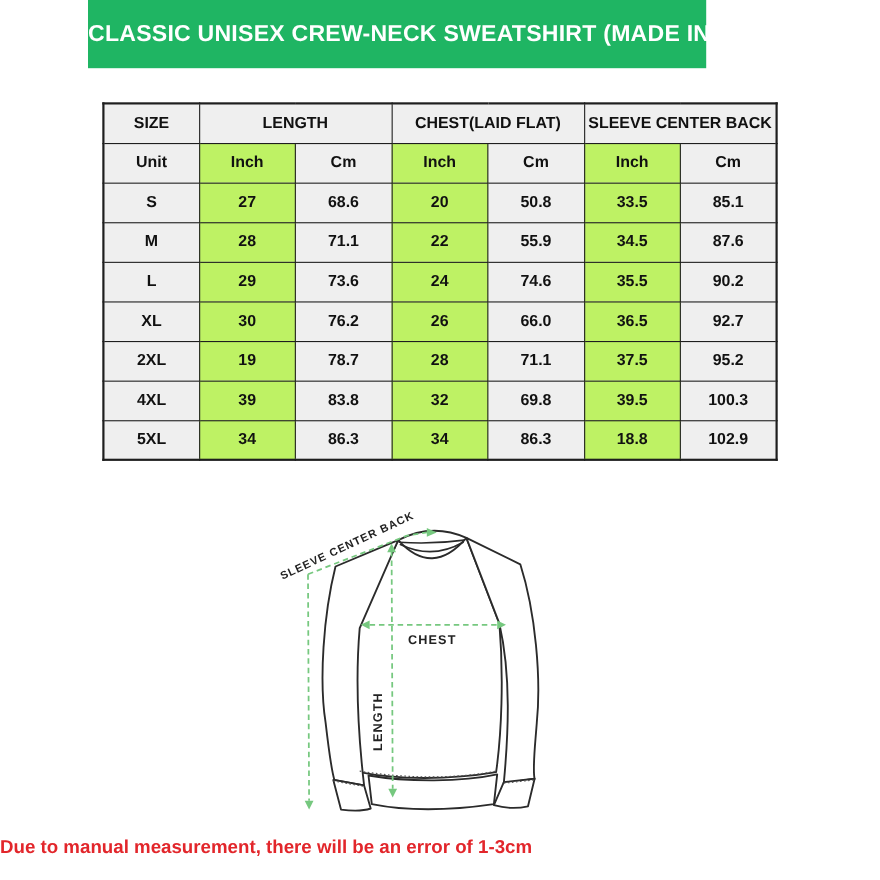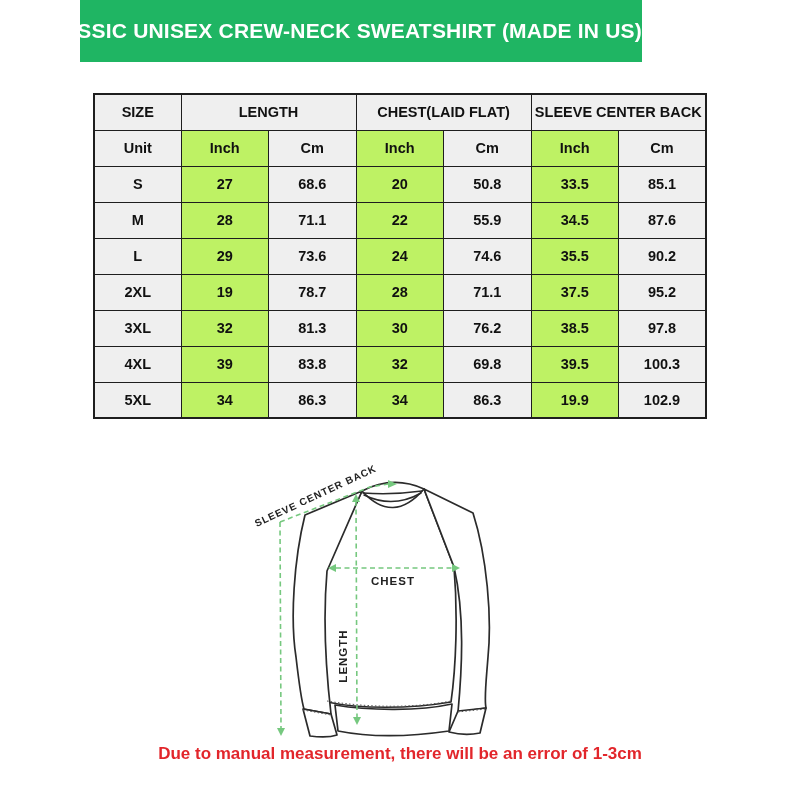--- a/index.html
+++ b/index.html
@@ -10,21 +10,21 @@
     --sketch:#2b2b2b;
     --measure-green:#76c87f;
   }
   html,body{margin:0;padding:0;}
   body{
     width:800px;height:800px;position:relative;background:#ffffff;
     font-family:"Liberation Sans", sans-serif;overflow:hidden;
   }
   .header-bar{
     position:absolute;left:80px;top:0;width:562px;height:62px;
-    background:var(--accent);display:flex;align-items:center;justify-content:flex-end;
+    background:var(--accent);display:flex;align-items:center;justify-content:flex-start;
   }
   .header-bar h1{
     margin:0;color:#ffffff;font-size:21px;font-weight:700;letter-spacing:.2px;white-space:nowrap;
   }
   table.size-chart{
     position:absolute;left:93px;top:93px;width:614px;
     border-collapse:collapse;table-layout:fixed;
     border:2.5px solid var(--line-dark);
   }
   .size-chart th,.size-chart td{
@@ -37,21 +37,21 @@
   .size-chart .white{background:#bef264;}
   .diagram-wrap{position:absolute;left:240px;top:455px;width:320px;height:300px;}
   .diagram-wrap svg{display:block;width:320px;height:300px;}
   .sketch-line{fill:#ffffff;stroke:var(--sketch);stroke-width:1.7;stroke-linejoin:round;stroke-linecap:round;}
   .sketch-open{fill:none;stroke:var(--sketch);stroke-width:1.5;stroke-linecap:round;}
   .seam-dotted{fill:none;stroke:#555;stroke-width:1;stroke-dasharray:1.5 2.2;}
   .measure{fill:none;stroke:var(--measure-green);stroke-width:1.6;stroke-dasharray:5 3.5;}
   .measure-head{fill:var(--measure-green);stroke:none;}
   .measure-label{fill:#222;font-weight:700;letter-spacing:1px;}
   .footer-note{
-    position:absolute;left:0;top:744px;width:800px;text-align:center;
+    position:absolute;left:0;top:760px;width:800px;
     color:var(--note-red);font-size:17px;font-weight:700;
   }
 </style>
 </head>
 <body>
 
 <div class="header-bar">
   <h1>CLASSIC UNISEX CREW-NECK SWEATSHIRT (MADE IN US)</h1>
 </div>
 
@@ -104,53 +104,53 @@
       <tr>
         <td class="gray">L</td>
         <td class="white">29</td>
         <td class="gray">73.6</td>
         <td class="white">24</td>
         <td class="gray">74.6</td>
         <td class="white">35.5</td>
         <td class="gray">90.2</td>
       </tr>
       <tr>
+        <td class="gray">XL</td>
+        <td class="white">30</td>
+        <td class="gray">76.2</td>
+        <td class="white">26</td>
+        <td class="gray">66.0</td>
+        <td class="white">36.5</td>
+        <td class="gray">92.7</td>
+      </tr>
+      <tr>
         <td class="gray">2XL</td>
         <td class="white">19</td>
         <td class="gray">78.7</td>
         <td class="white">28</td>
         <td class="gray">71.1</td>
         <td class="white">37.5</td>
         <td class="gray">95.2</td>
-      </tr>
-      <tr>
-        <td class="gray">3XL</td>
-        <td class="white">32</td>
-        <td class="gray">81.3</td>
-        <td class="white">30</td>
-        <td class="gray">76.2</td>
-        <td class="white">38.5</td>
-        <td class="gray">97.8</td>
       </tr>
       <tr>
         <td class="gray">4XL</td>
         <td class="white">39</td>
         <td class="gray">83.8</td>
         <td class="white">32</td>
         <td class="gray">69.8</td>
         <td class="white">39.5</td>
         <td class="gray">100.3</td>
       </tr>
       <tr>
         <td class="gray">5XL</td>
         <td class="white">34</td>
         <td class="gray">86.3</td>
         <td class="white">34</td>
         <td class="gray">86.3</td>
-        <td class="white">19.9</td>
+        <td class="white">18.8</td>
         <td class="gray">102.9</td>
       </tr>
     </tbody>
 </table>
 
 <div class="diagram-wrap">
   <svg viewBox="0 0 320 300">
 
     <path class="sketch-line" d="M122,36 L184,34 L214,112 C218,160 216,212 211,247 C170,254 120,254 87,247 C81,212 80,160 85,114 Z"></path>
 

